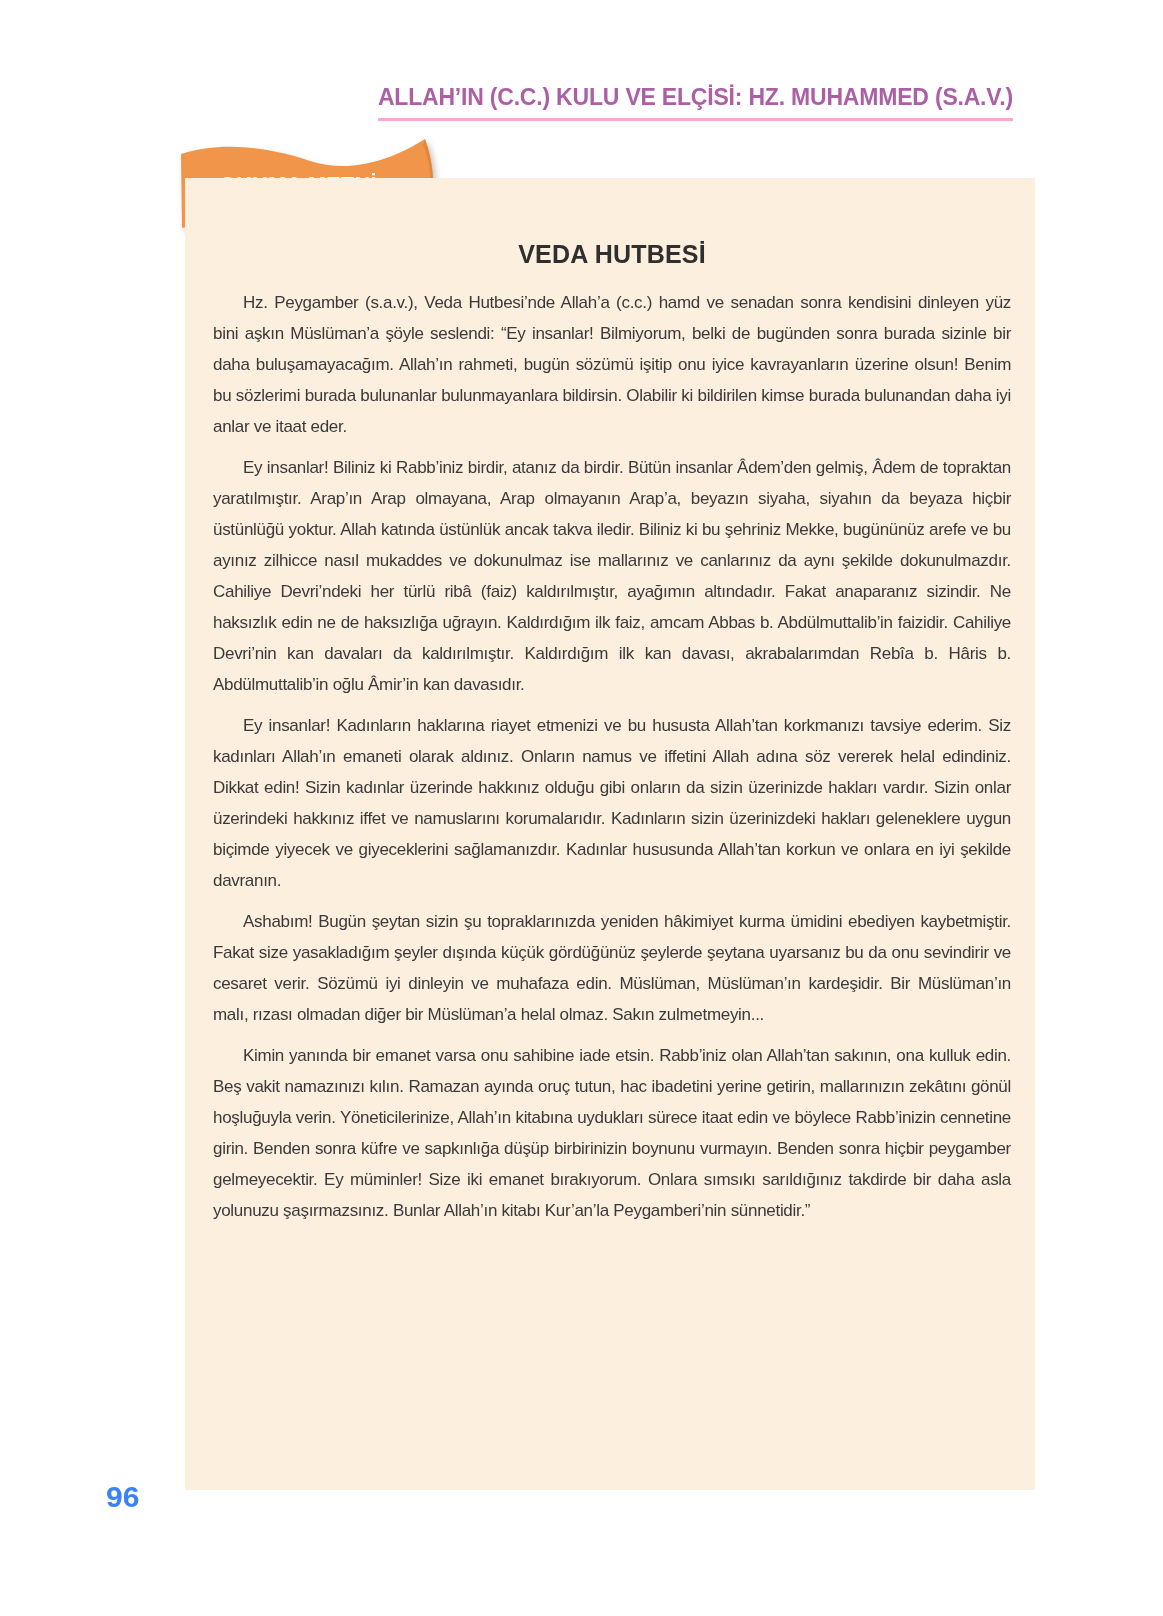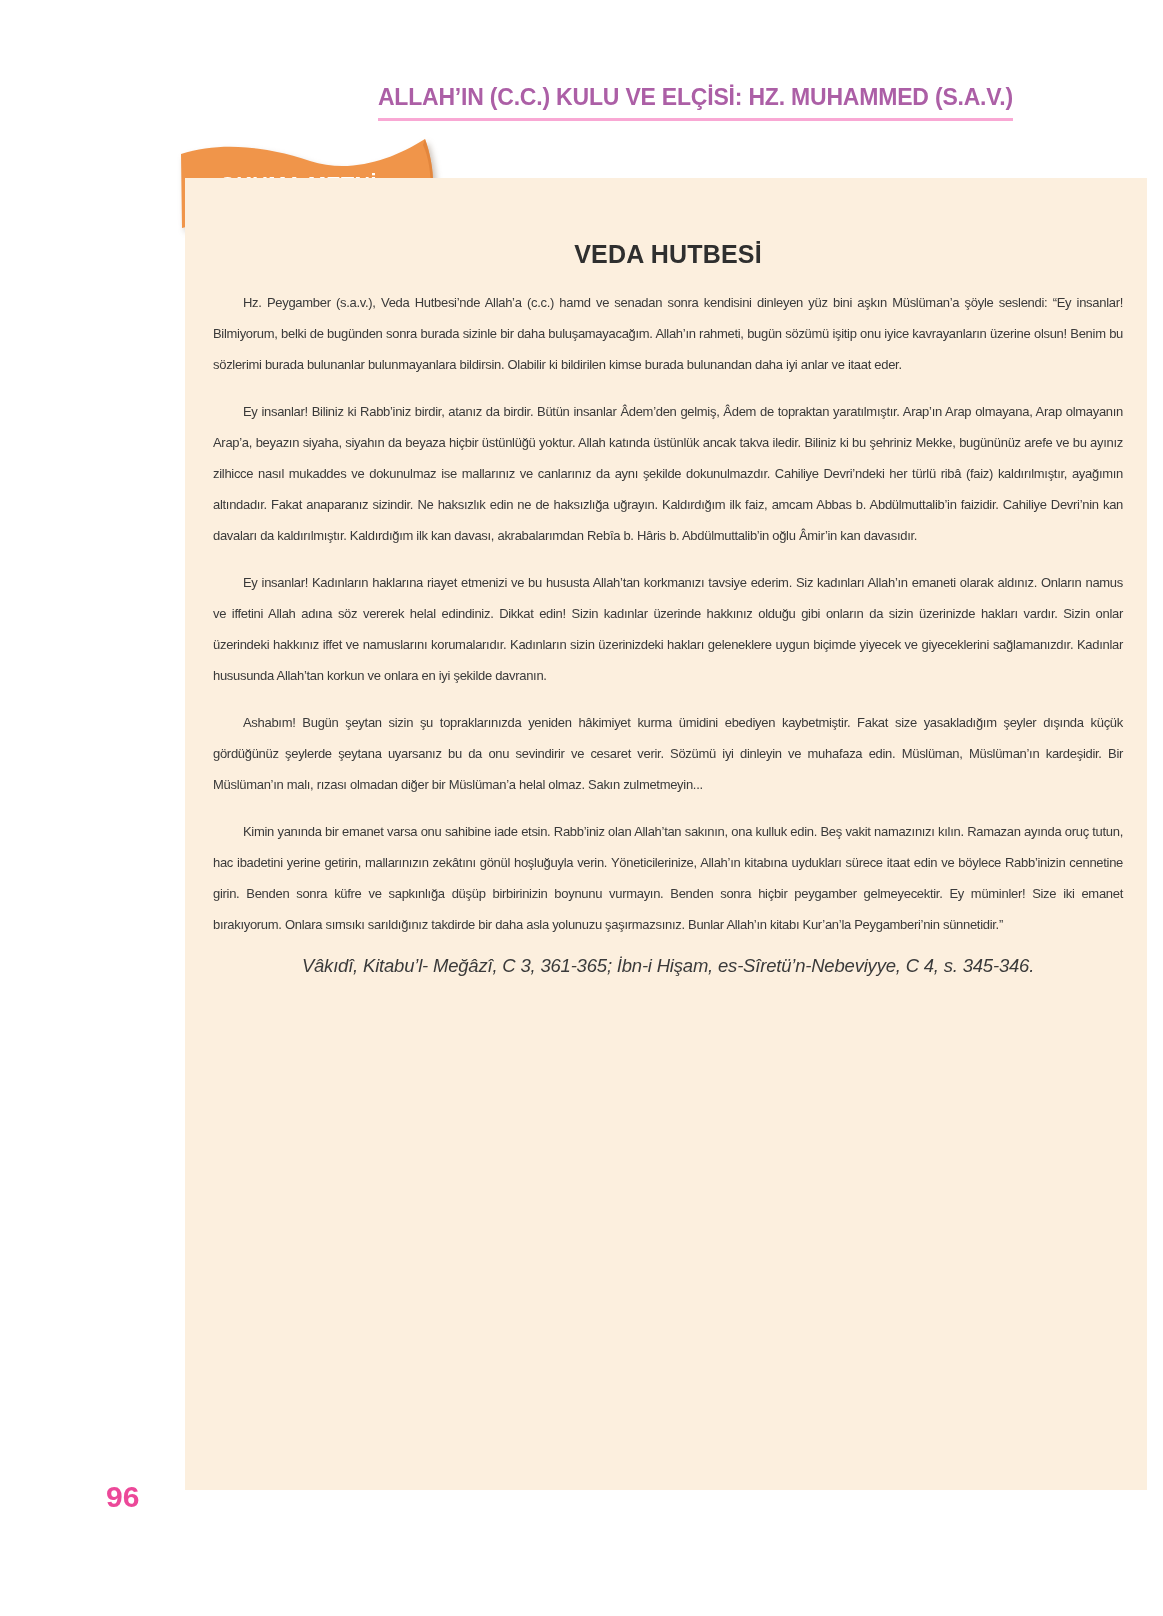--- a/index.html
+++ b/index.html
@@ -21,46 +21,46 @@
   .ribbon{
     position:absolute;left:180px;top:136px;width:262px;height:98px;
   }
   .ribbon svg{display:block;filter:drop-shadow(3px 4px 3px rgba(96,72,48,.35));}
   .ribbon .ribbon-label{
     position:absolute;left:0;right:26px;top:37px;
     text-align:center;color:#ffffff;font-weight:bold;font-size:21.5px;
     letter-spacing:0.4px;white-space:nowrap;
   }
   .panel{
-    position:absolute;left:185px;top:178px;width:962px;height:1312px;
+    position:absolute;left:185px;top:178px;width:850px;height:1312px;
     background:#FCEFDE;box-sizing:border-box;
     padding:62px 24px 0 28px;overflow:hidden;
   }
   .reading-title{
     text-align:center;font-size:25px;font-weight:bold;color:#2F2F2F;
     letter-spacing:0.2px;margin:0 0 18px 0;
   }
   .panel p.body-par{
-    margin:16px 0 10px 0;
-    font-size:13px;line-height:31px;color:#3A3A3A;
+    margin:4px 0 10px 0;
+    font-size:17px;line-height:31px;color:#3A3A3A;
     text-align:justify;text-indent:30px;letter-spacing:-0.3px;
   }
   .citation{
     margin:4px 0 0 0;
     font-size:18.5px;line-height:31px;color:#3A3A3A;
     font-style:italic;text-align:center;letter-spacing:-0.2px;
   }
   .citation-note{
     margin:2px 0 0 0;
     font-size:18.5px;line-height:31px;color:#3A3A3A;
     font-style:italic;text-align:right;letter-spacing:-0.2px;
   }
   .page-number{
     position:absolute;left:106px;top:1480px;
-    font-size:30px;font-weight:bold;color:#ec4899;
+    font-size:30px;font-weight:bold;color:#3b82f6;
   }
 </style>
 </head>
 <body>
 
 <div class="page-header">
   <span class="hdr">ALLAH’IN (C.C.) KULU VE ELÇİSİ: HZ. MUHAMMED (S.A.V.)</span>
 </div>
 
 <div class="ribbon">
@@ -71,16 +71,15 @@
   <div class="ribbon-label">OKUMA METNİ</div>
 </div>
 
 <div class="panel">
   <h2 class="reading-title">VEDA HUTBESİ</h2>
   <p class="body-par">Hz. Peygamber (s.a.v.), Veda Hutbesi’nde Allah’a (c.c.) hamd ve senadan sonra kendisini dinleyen yüz bini aşkın Müslüman’a şöyle seslendi: “Ey insanlar! Bilmiyorum, belki de bugünden sonra burada sizinle bir daha buluşamayacağım. Allah’ın rahmeti, bugün sözümü işitip onu iyice kavrayanların üzerine olsun! Benim bu sözlerimi burada bulunanlar bulunmayanlara bildirsin. Olabilir ki bildirilen kimse burada bulunandan daha iyi anlar ve itaat eder.</p>
   <p class="body-par">Ey insanlar! Biliniz ki Rabb’iniz birdir, atanız da birdir. Bütün insanlar Âdem’den gelmiş, Âdem de topraktan yaratılmıştır. Arap’ın Arap olmayana, Arap olmayanın Arap’a, beyazın siyaha, siyahın da beyaza hiçbir üstünlüğü yoktur. Allah katında üstünlük ancak takva iledir. Biliniz ki bu şehriniz Mekke, bugününüz arefe ve bu ayınız zilhicce nasıl mukaddes ve dokunulmaz ise mallarınız ve canlarınız da aynı şekilde dokunulmazdır. Cahiliye Devri’ndeki her türlü ribâ (faiz) kaldırılmıştır, ayağımın altındadır. Fakat anaparanız sizindir. Ne haksızlık edin ne de haksızlığa uğrayın. Kaldırdığım ilk faiz, amcam Abbas b. Abdülmuttalib’in faizidir. Cahiliye Devri’nin kan davaları da kaldırılmıştır. Kaldırdığım ilk kan davası, akrabalarımdan Rebîa b. Hâris b. Abdülmuttalib’in oğlu Âmir’in kan davasıdır.</p>
   <p class="body-par">Ey insanlar! Kadınların haklarına riayet etmenizi ve bu hususta Allah’tan korkmanızı tavsiye ederim. Siz kadınları Allah’ın emaneti olarak aldınız. Onların namus ve iffetini Allah adına söz vererek helal edindiniz. Dikkat edin! Sizin kadınlar üzerinde hakkınız olduğu gibi onların da sizin üzerinizde hakları vardır. Sizin onlar üzerindeki hakkınız iffet ve namuslarını korumalarıdır. Kadınların sizin üzerinizdeki hakları geleneklere uygun biçimde yiyecek ve giyeceklerini sağlamanızdır. Kadınlar hususunda Allah’tan korkun ve onlara en iyi şekilde davranın.</p>
   <p class="body-par">Ashabım! Bugün şeytan sizin şu topraklarınızda yeniden hâkimiyet kurma ümidini ebediyen kaybetmiştir. Fakat size yasakladığım şeyler dışında küçük gördüğünüz şeylerde şeytana uyarsanız bu da onu sevindirir ve cesaret verir. Sözümü iyi dinleyin ve muhafaza edin. Müslüman, Müslüman’ın kardeşidir. Bir Müslüman’ın malı, rızası olmadan diğer bir Müslüman’a helal olmaz. Sakın zulmetmeyin...</p>
   <p class="body-par">Kimin yanında bir emanet varsa onu sahibine iade etsin. Rabb’iniz olan Allah’tan sakının, ona kulluk edin. Beş vakit namazınızı kılın. Ramazan ayında oruç tutun, hac ibadetini yerine getirin, mallarınızın zekâtını gönül hoşluğuyla verin. Yöneticilerinize, Allah’ın kitabına uydukları sürece itaat edin ve böylece Rabb’inizin cennetine girin. Benden sonra küfre ve sapkınlığa düşüp birbirinizin boynunu vurmayın. Benden sonra hiçbir peygamber gelmeyecektir. Ey müminler! Size iki emanet bırakıyorum. Onlara sımsıkı sarıldığınız takdirde bir daha asla yolunuzu şaşırmazsınız. Bunlar Allah’ın kitabı Kur’an’la Peygamberi’nin sünnetidir.”</p>
-  <p class="citation">Vâkıdî, Kitabu’l- Meğâzî, C 3, 361-365; İbn-i Hişam, es-Sîretü’n-Nebeviyye, C 4, s. 345-346.</p>
 </div>
 
 <div class="page-number">96</div>
 
 </body></html>

